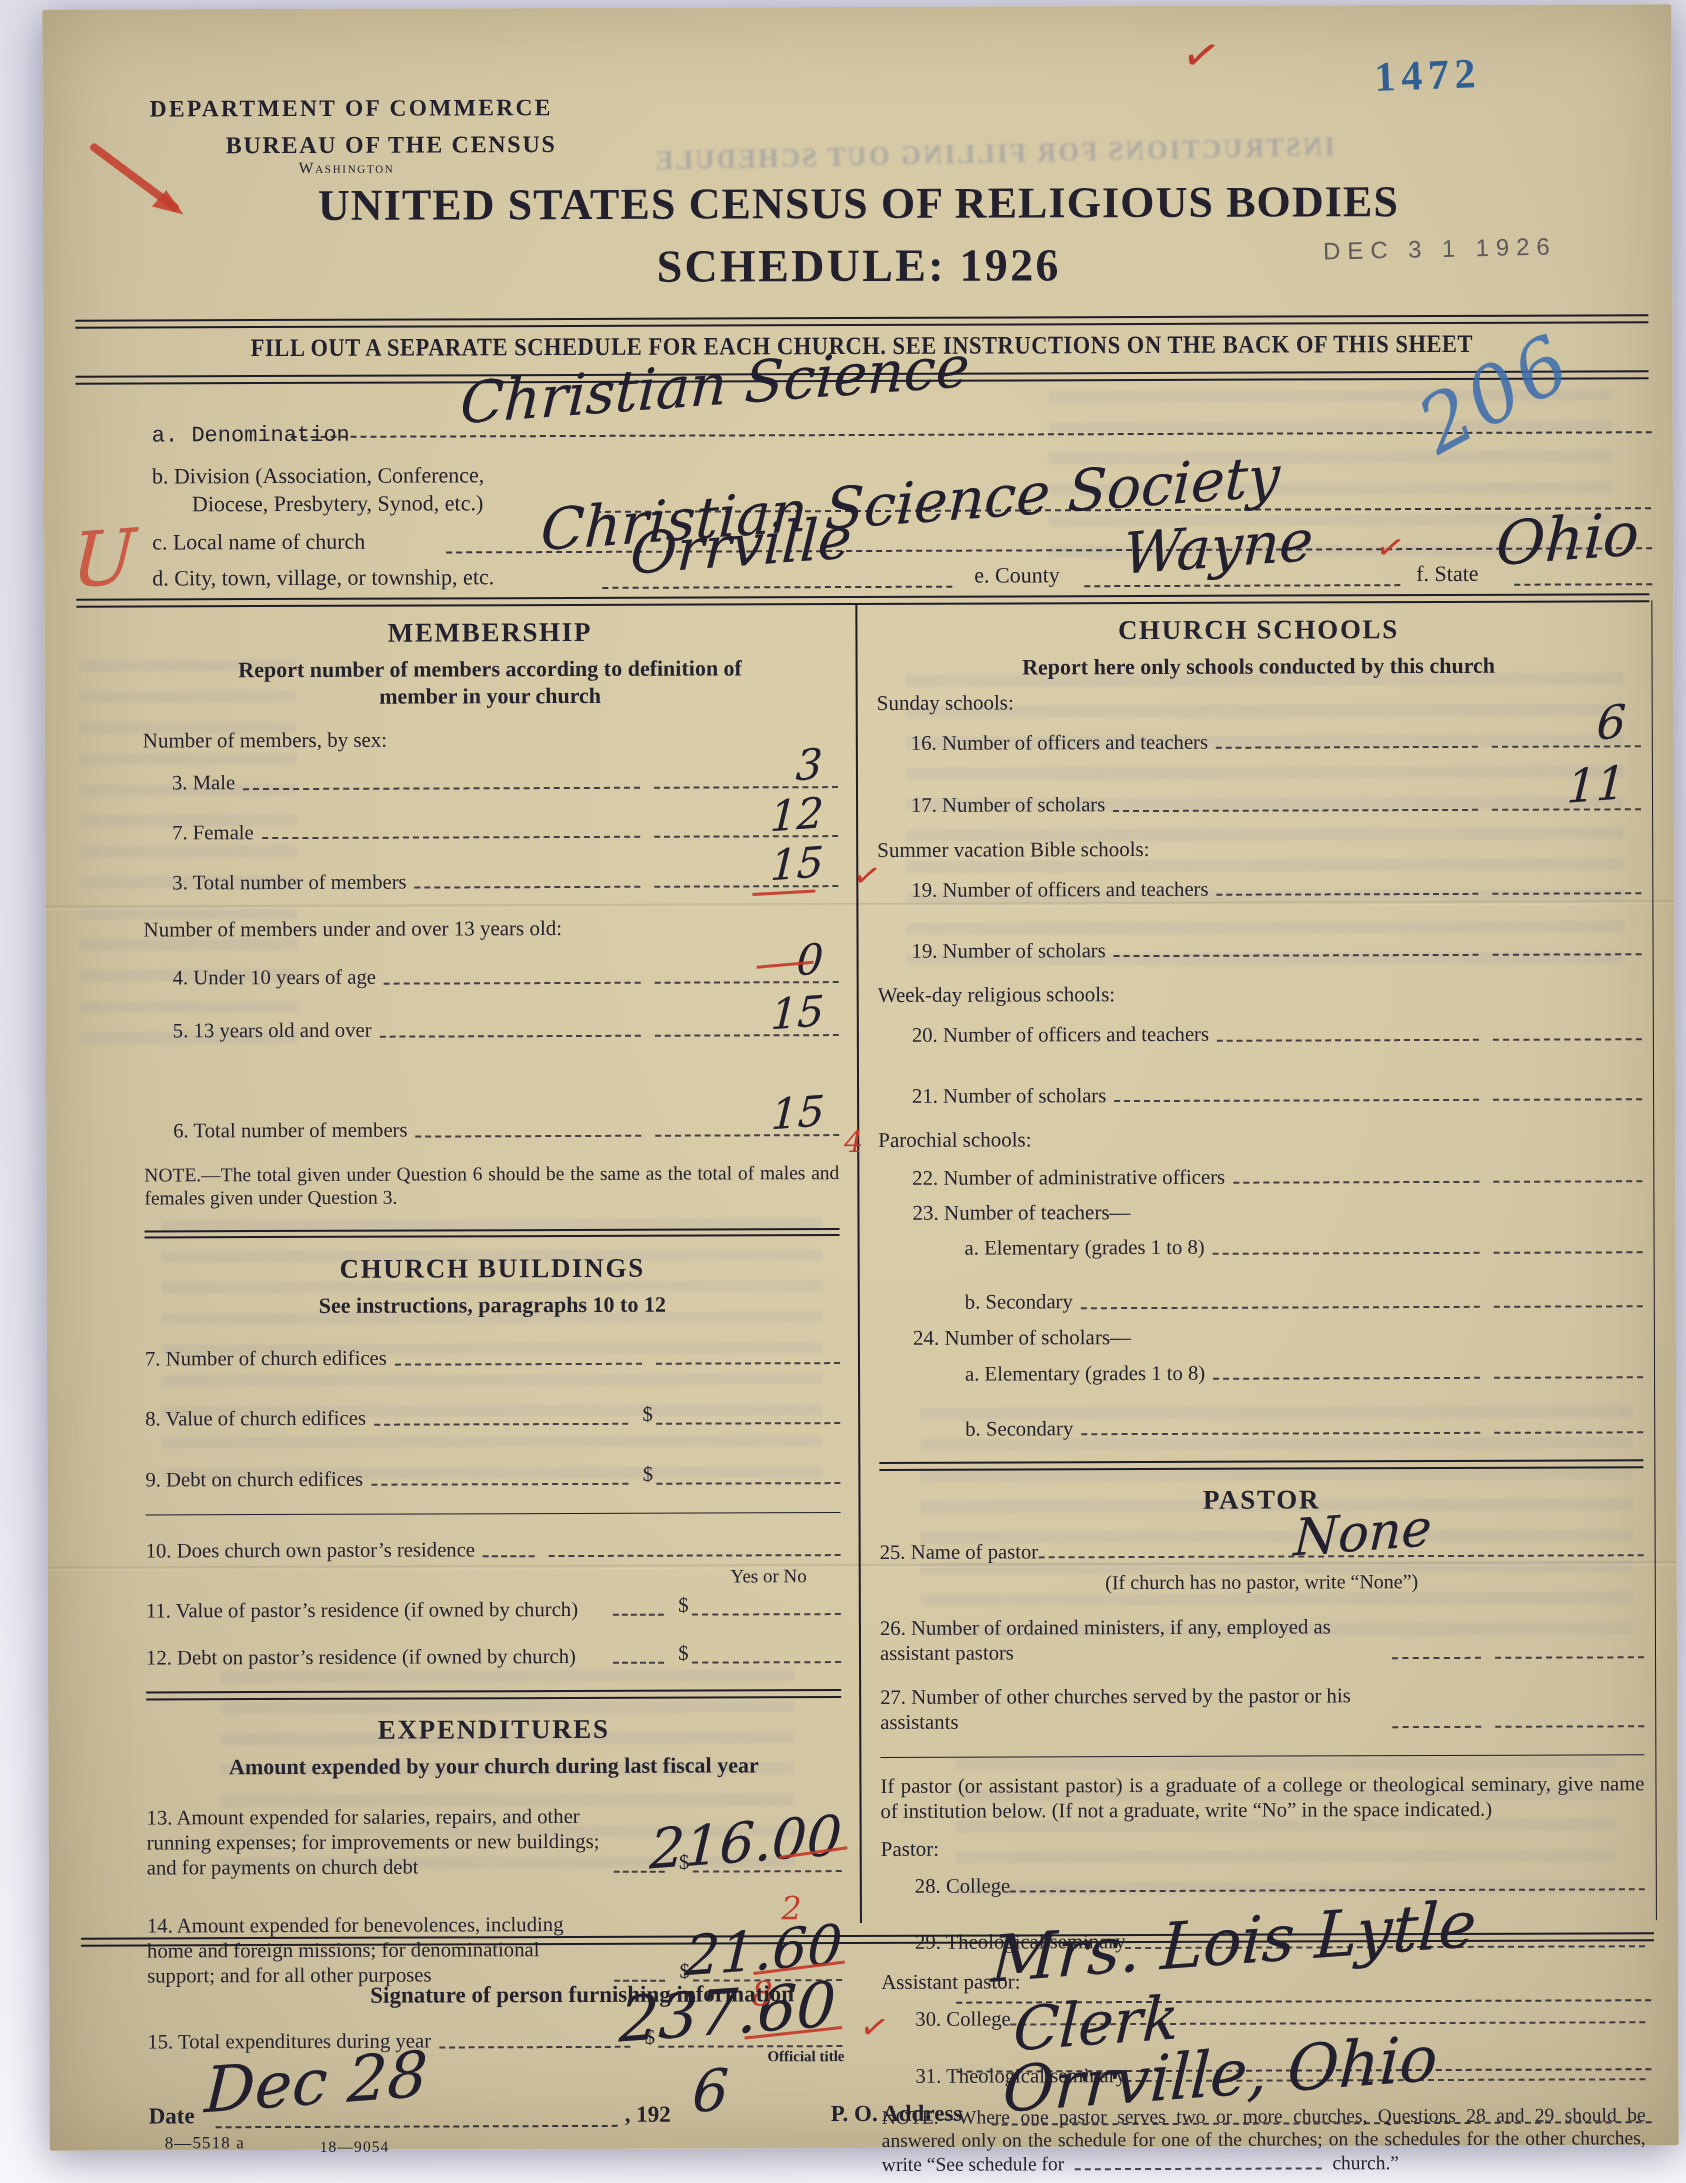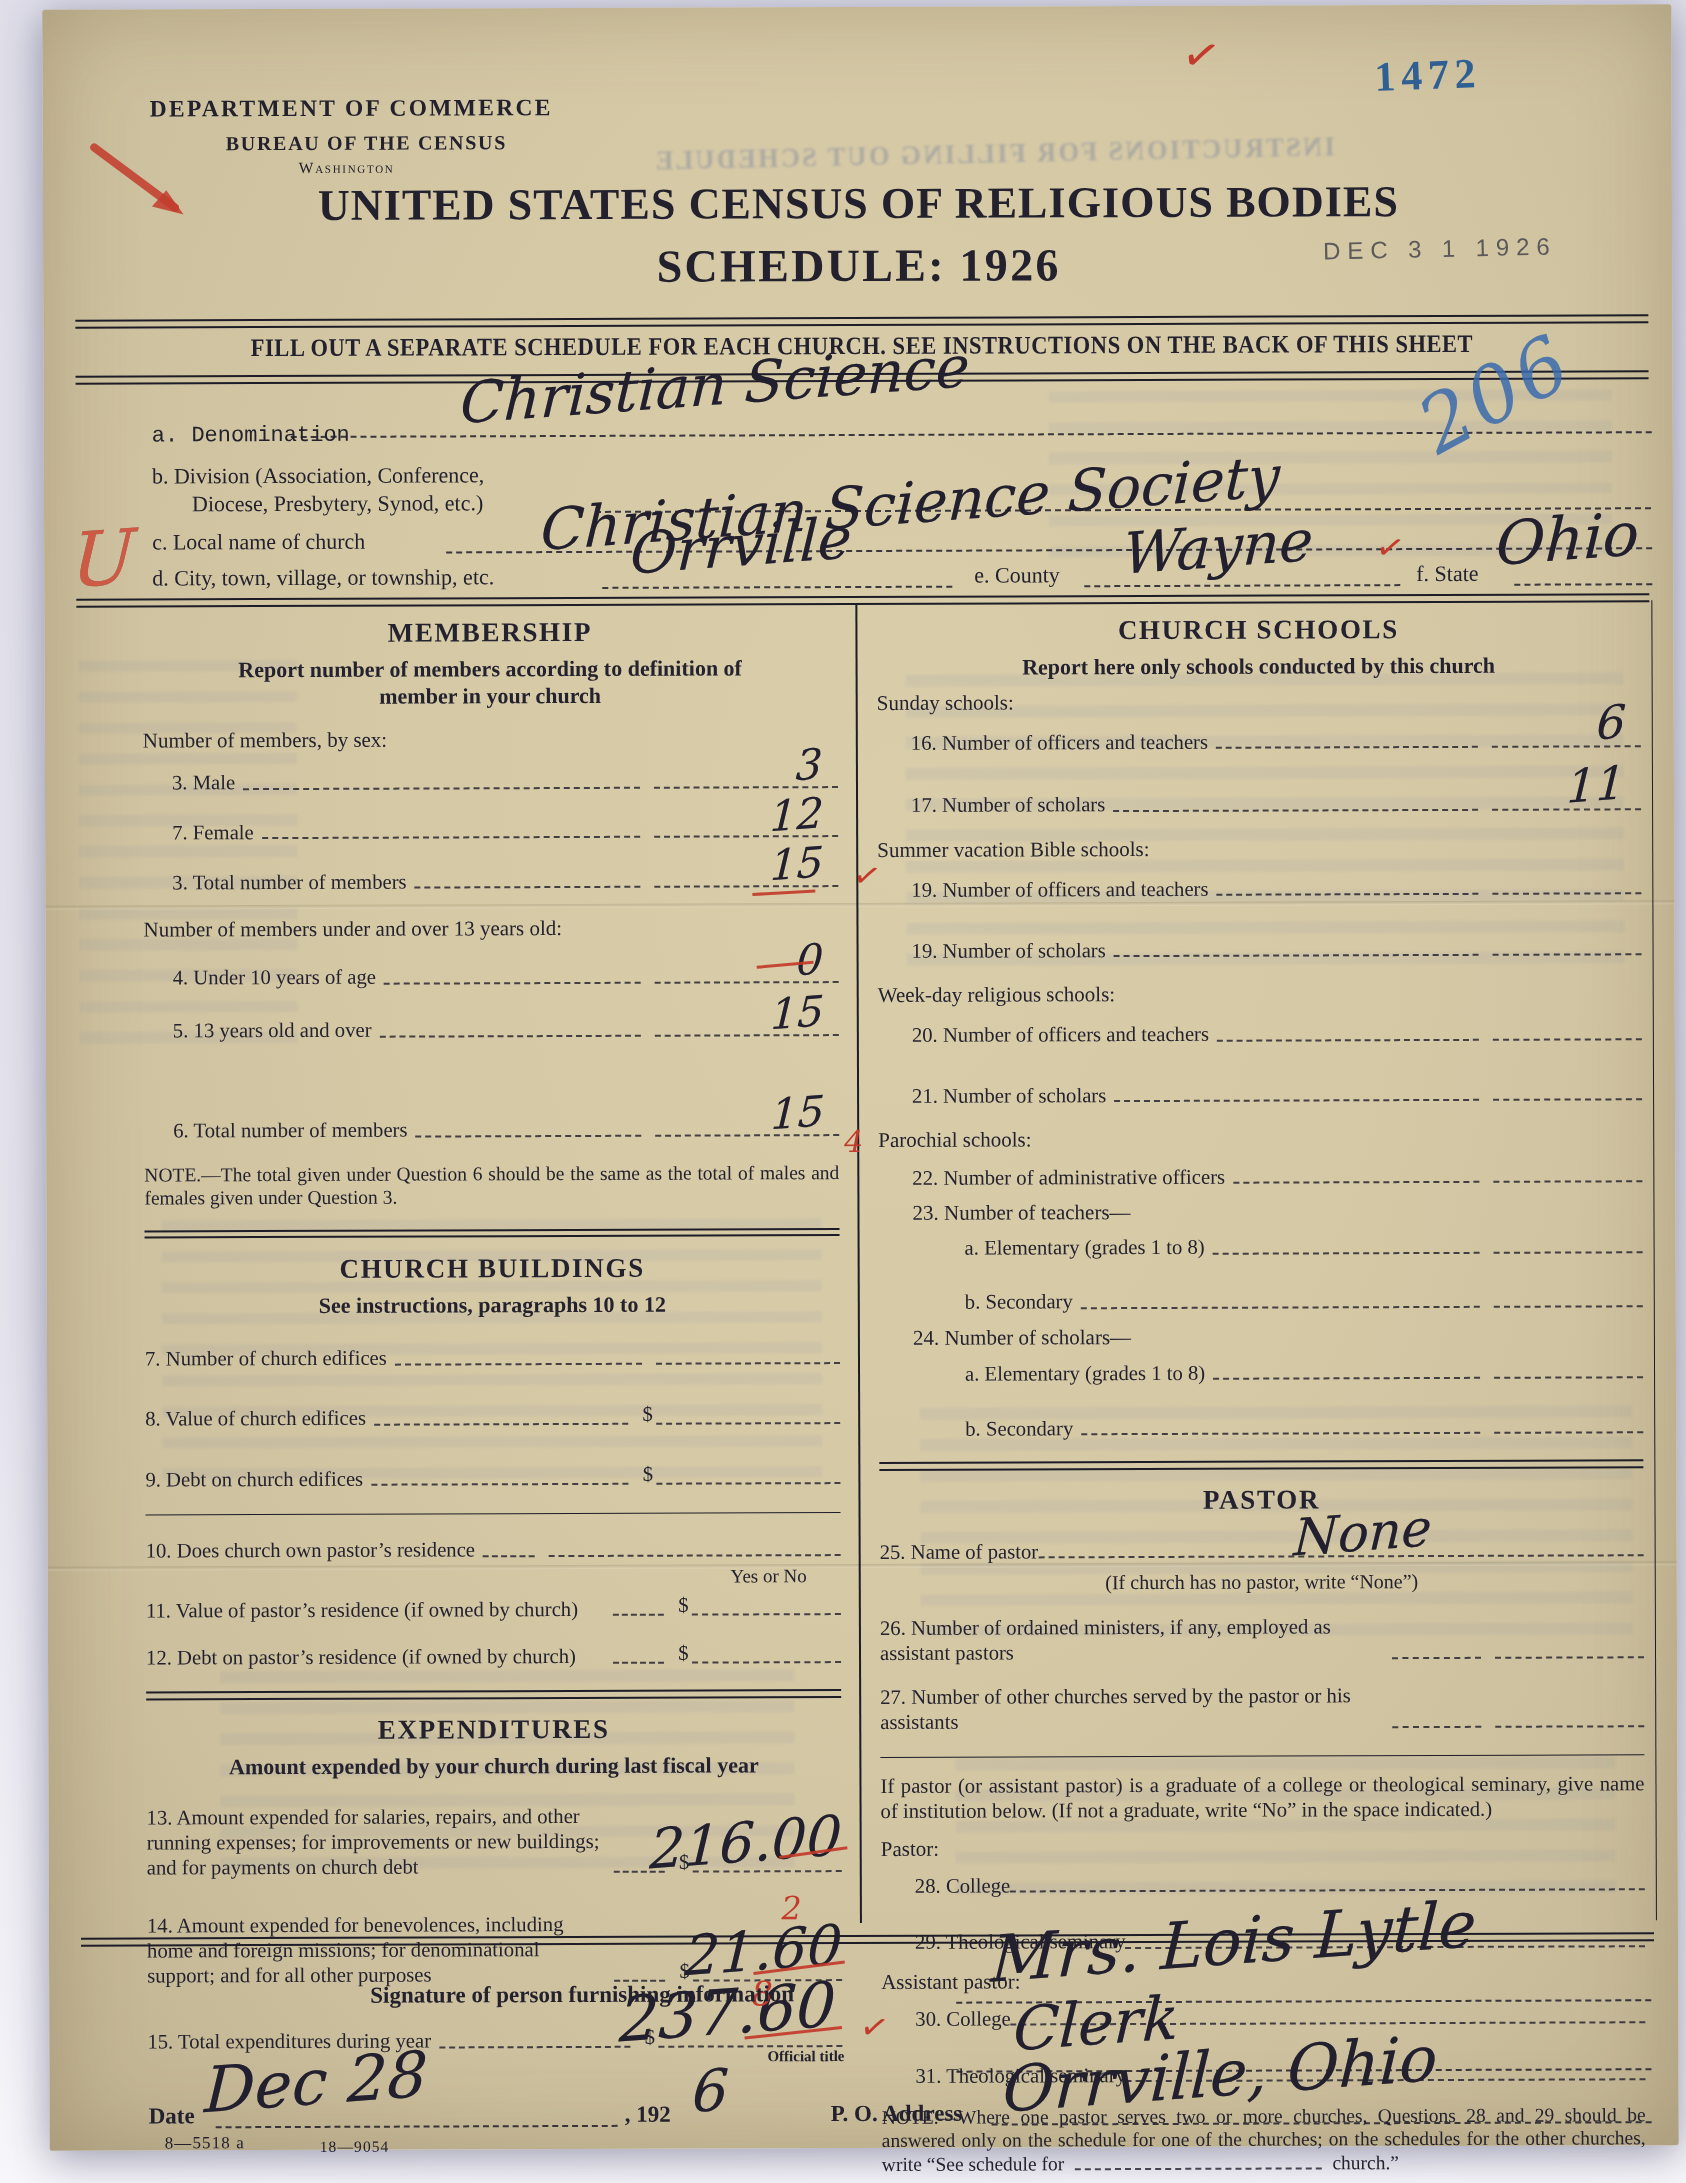--- a/index.html
+++ b/index.html
@@ -85,21 +85,21 @@
     <line x1="20" y1="15" x2="160" y2="120" stroke="#c23b2c" stroke-width="14" stroke-linecap="round" opacity=".85"></line>
     <polygon points="175,132 120,118 145,90" fill="#c23b2c" opacity=".85"></polygon>
   </svg>
   <span class="abs chk" style="left:1140px; top:23px; font-size:45px;">✓</span>
   <span class="abs hw red" style="left:27.6px; top:505px; font-size:75px; color:#cd5a45;">U</span>
 
   <span class="abs stamp-blue" style="left:1332px; top:46px; font-size:42px; transform:rotate(-2deg);">1472</span>
   <span class="abs stamp-date" style="left:1280px; top:230px; font-size:24px; transform:rotate(-1deg);">DEC 3 1 1926</span>
 
   <div class="abs printed bold" style="left:107px; top:86px; font-size:23.5px; letter-spacing:2.3px;">DEPARTMENT OF COMMERCE</div>
-  <div class="abs printed bold" style="left:183px; top:123px; font-size:20px; letter-spacing:1.7px;">BUREAU OF THE CENSUS</div>
+  <div class="abs printed bold" style="left:183px; top:123px; font-size:24px; letter-spacing:1.7px;">BUREAU OF THE CENSUS</div>
   <div class="abs printed smallcaps" style="left:256px; top:150px; font-size:15.5px; letter-spacing:1.7px;">Washington</div>
   <div class="abs printed bold center" style="left:92px; top:171px; width:1447px; font-size:44px; letter-spacing:1.1px;">UNITED STATES CENSUS OF RELIGIOUS BODIES</div>
   <div class="abs printed bold center" style="left:92px; top:232px; width:1447px; font-size:46px; letter-spacing:2.3px;">SCHEDULE: 1926</div>
 
   <div class="abs rule2" style="left:32px; top:310px; width:1573px;"></div>
   <div class="abs printed bold center cond" style="left:32px; top:325px; width:1573px; font-size:25px; letter-spacing:0.6px;">FILL OUT A SEPARATE SCHEDULE FOR EACH CHURCH.   SEE INSTRUCTIONS ON THE BACK OF THIS SHEET</div>
   <div class="abs rule2" style="left:32px; top:366px; width:1573px;"></div>
 
   <div class="abs printed" style="left:108px; top:414px; font-size:22px;font-family:Liberation Mono, monospace;">a. Denomination</div>
   <div class="abs dashline" style="left:247px; top:425px; width:1361px;"></div>

